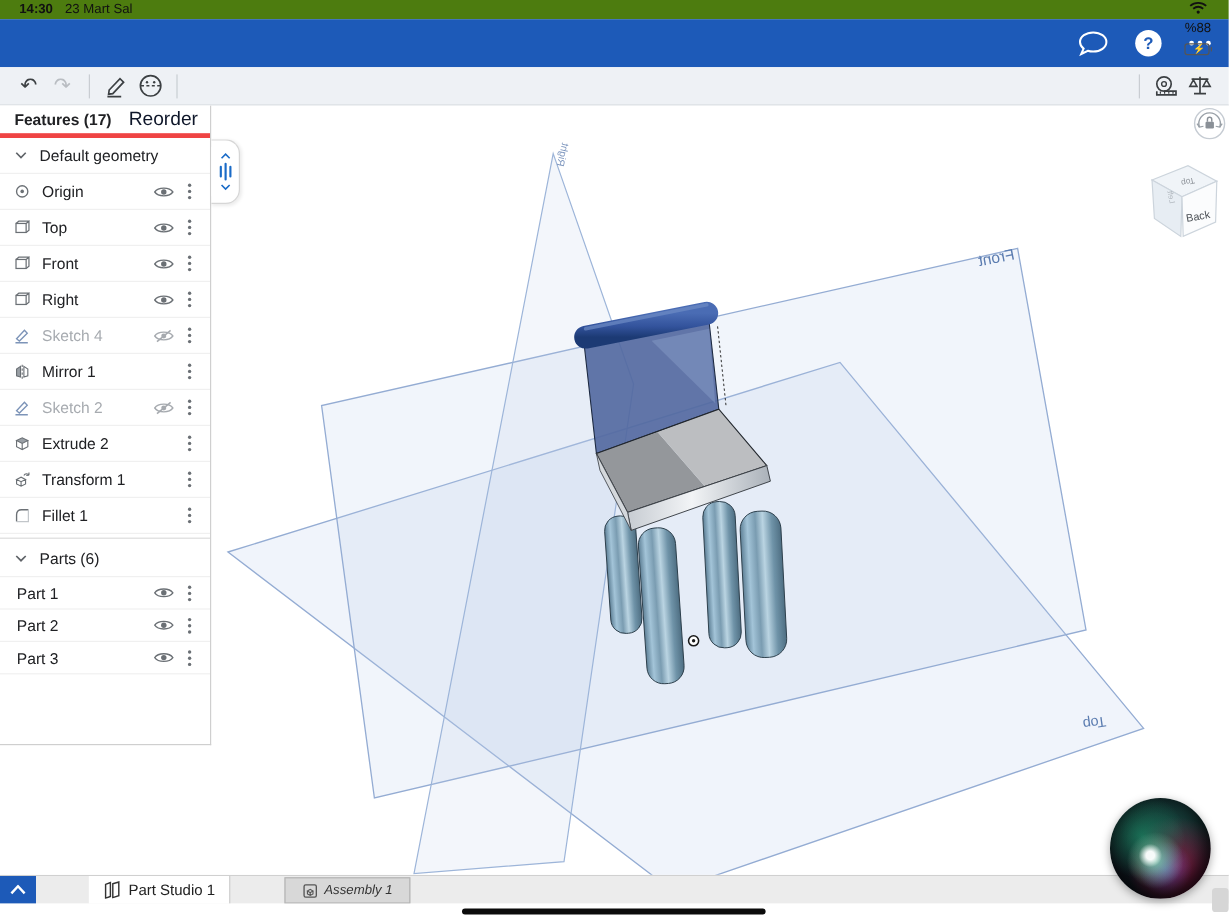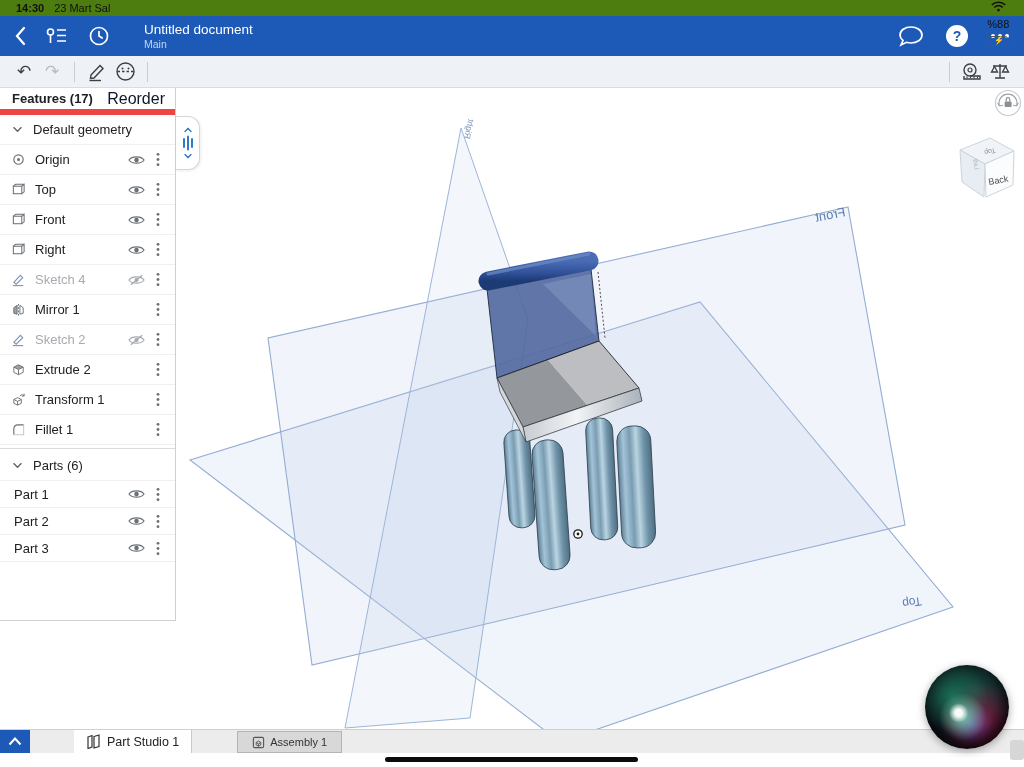--- a/index.html
+++ b/index.html
@@ -36,21 +36,21 @@
   .undo-glyph { font-size:17px; color:#3c4043; }
   .redo-glyph { font-size:17px; color:#b9bdc2; }
   .toolbar .right { margin-left:auto; display:flex; align-items:center; }
 
   
   .main { position:relative; width:1024px; height:641px; background:#fff; }
   .viewport-svg { position:absolute; inset:0; }
 
   
   .fpanel { position:absolute; left:0; top:0; width:176px; height:533px; background:#fff; border-right:1px solid #cfcfcf; border-bottom:1px solid #cfcfcf; z-index:5; font-size:13px; color:#202124; }
-  .fp-head { height:27px; display:flex; align-items:center; justify-content:space-between; padding:0 10px 0 12px; border-bottom:6px solid #ef4444; }
+  .fp-head { height:27px; display:flex; align-items:center; justify-content:space-between; padding:0 10px 0 12px; border-bottom:4px solid #ef4444; }
   .fp-title { font-weight:bold; font-size:13px; }
   .fp-reorder { color:#0f172a; font-size:16px; background:none; border:none; cursor:pointer; }
   .frow { height:30px; display:flex; align-items:center; padding:0 6px 0 10px; border-bottom:1px solid #f0f0f0; }
   .frow.section { padding-left:12px; gap:10px; }
   .frow .lbl { flex:1; margin-left:9px; white-space:nowrap; overflow:hidden; }
   .frow.section .lbl { margin-left:0; }
   .frow.grayed .lbl { color:#a7abb0; }
   .ficon { width:16px; height:16px; display:flex; align-items:center; justify-content:center; flex:none; }
   .ficon svg { width:15px; height:15px; }
   .eyebtn, .kebabbtn { background:none; border:none; width:22px; height:22px; display:flex; align-items:center; justify-content:center; cursor:pointer; flex:none; }
@@ -61,21 +61,21 @@
   .prow .lbl { margin-left:4px; }
 
   
   .rollback { position:absolute; left:176px; top:28px; width:24px; height:54px; background:#fff; border:1px solid #d6d6d6; border-left:none; border-radius:0 12px 12px 0; z-index:6; display:flex; flex-direction:column; align-items:center; justify-content:center; gap:2px; cursor:grab; box-shadow:1px 1px 3px rgba(0,0,0,.08); }
 
   
   .tabbar { height:24px; background:#ececec; display:flex; align-items:stretch; border-top:1px solid #d0d0d0;gap:44px; }
   .tab-toggle { width:30px; background:#1d5ab8; border:none; display:flex; align-items:center; justify-content:center; cursor:pointer; flex:none; }
   .tab { display:flex; align-items:center; gap:5px; padding:0 12px; border-right:1px solid #c9c9c9; cursor:pointer; }
   .tab.active { background:#fff; font-size:12.5px; color:#222; }
-  .tab.inactive { background:#d8d8d8; border:1px solid #b4b4b4; margin:1px 8px 0 1px; font-size:11px; color:#333; padding:0 14px; }
+  .tab.inactive { background:#d8d8d8; border:1px solid #b4b4b4; margin:1px 8px 0 1px; font-size:11px; color:#333; padding:0 14px;font-style:italic; }
   .tab svg { flex:none; }
 
   .bottomstrip { height:14px; background:#fff; position:relative; }
   .home-indicator { position:absolute; left:385px; top:4px; width:253px; height:5px; border-radius:3px; background:#0b0b0b; }
 
   
   .siri-orb { position:absolute; left:925px; top:665px; width:84px; height:84px; border-radius:50%; z-index:20;
     background:
       radial-gradient(circle at 40% 57%, rgba(255,255,255,.95) 0 5%, rgba(255,255,255,0) 14%),
       radial-gradient(circle at 45% 62%, rgba(140,230,190,.75), transparent 34%),
@@ -109,44 +109,20 @@
         </svg>
       <span>%88</span>
       <span class="battery">
         <span class="batt-body"><span class="batt-fill"></span><span class="batt-bolt">⚡</span></span>
         <span class="batt-tip"></span>
       </span>
     </div>
   </div>
 
   <div class="header">
-    <div class="left">
-      <button class="hbtn">
-        <svg width="12" height="20" viewBox="0 0 12 20">
-            <path d="M10 2 L3 10 L10 18" fill="none" stroke="#fff" stroke-width="2.2" stroke-linecap="round"></path>
-          </svg>
-      </button>
-      <button class="hbtn">
-        <svg width="22" height="18" viewBox="0 0 22 18">
-            <circle cx="4.5" cy="5" r="3" fill="none" stroke="#fff" stroke-width="1.6"></circle>
-            <path d="M4.5 8 V16" stroke="#fff" stroke-width="1.6"></path>
-            <path d="M11 3 H20 M11 8.5 H20 M11 14 H20" stroke="#fff" stroke-width="1.6"></path>
-          </svg>
-      </button>
-      <button class="hbtn">
-        <svg width="22" height="22" viewBox="0 0 22 22">
-            <circle cx="11" cy="11" r="8.5" fill="none" stroke="#fff" stroke-width="1.7"></circle>
-            <path d="M11 6.5 V11 L14.2 13" fill="none" stroke="#fff" stroke-width="1.7" stroke-linecap="round"></path>
-          </svg>
-      </button>
-      <div class="title-block">
-        <div class="doc-title">Untitled document</div>
-        <div class="doc-sub">Main</div>
-      </div>
-    </div>
     <div class="right">
       <button class="hbtn">
         <svg width="26" height="22" viewBox="0 0 26 22">
             <path d="M13 2 C19 2 24 5.4 24 10 C24 14.6 19 18 13 18 C11.4 18 9.9 17.8 8.5 17.3 L3 20 L5 15.5 C3.2 14 2 12.1 2 10 C2 5.4 7 2 13 2 Z" fill="none" stroke="#fff" stroke-width="1.7"></path>
           </svg>
       </button>
       <button class="hbtn">
         <span class="help-circle">?</span>
       </button>
       <button class="hbtn">

